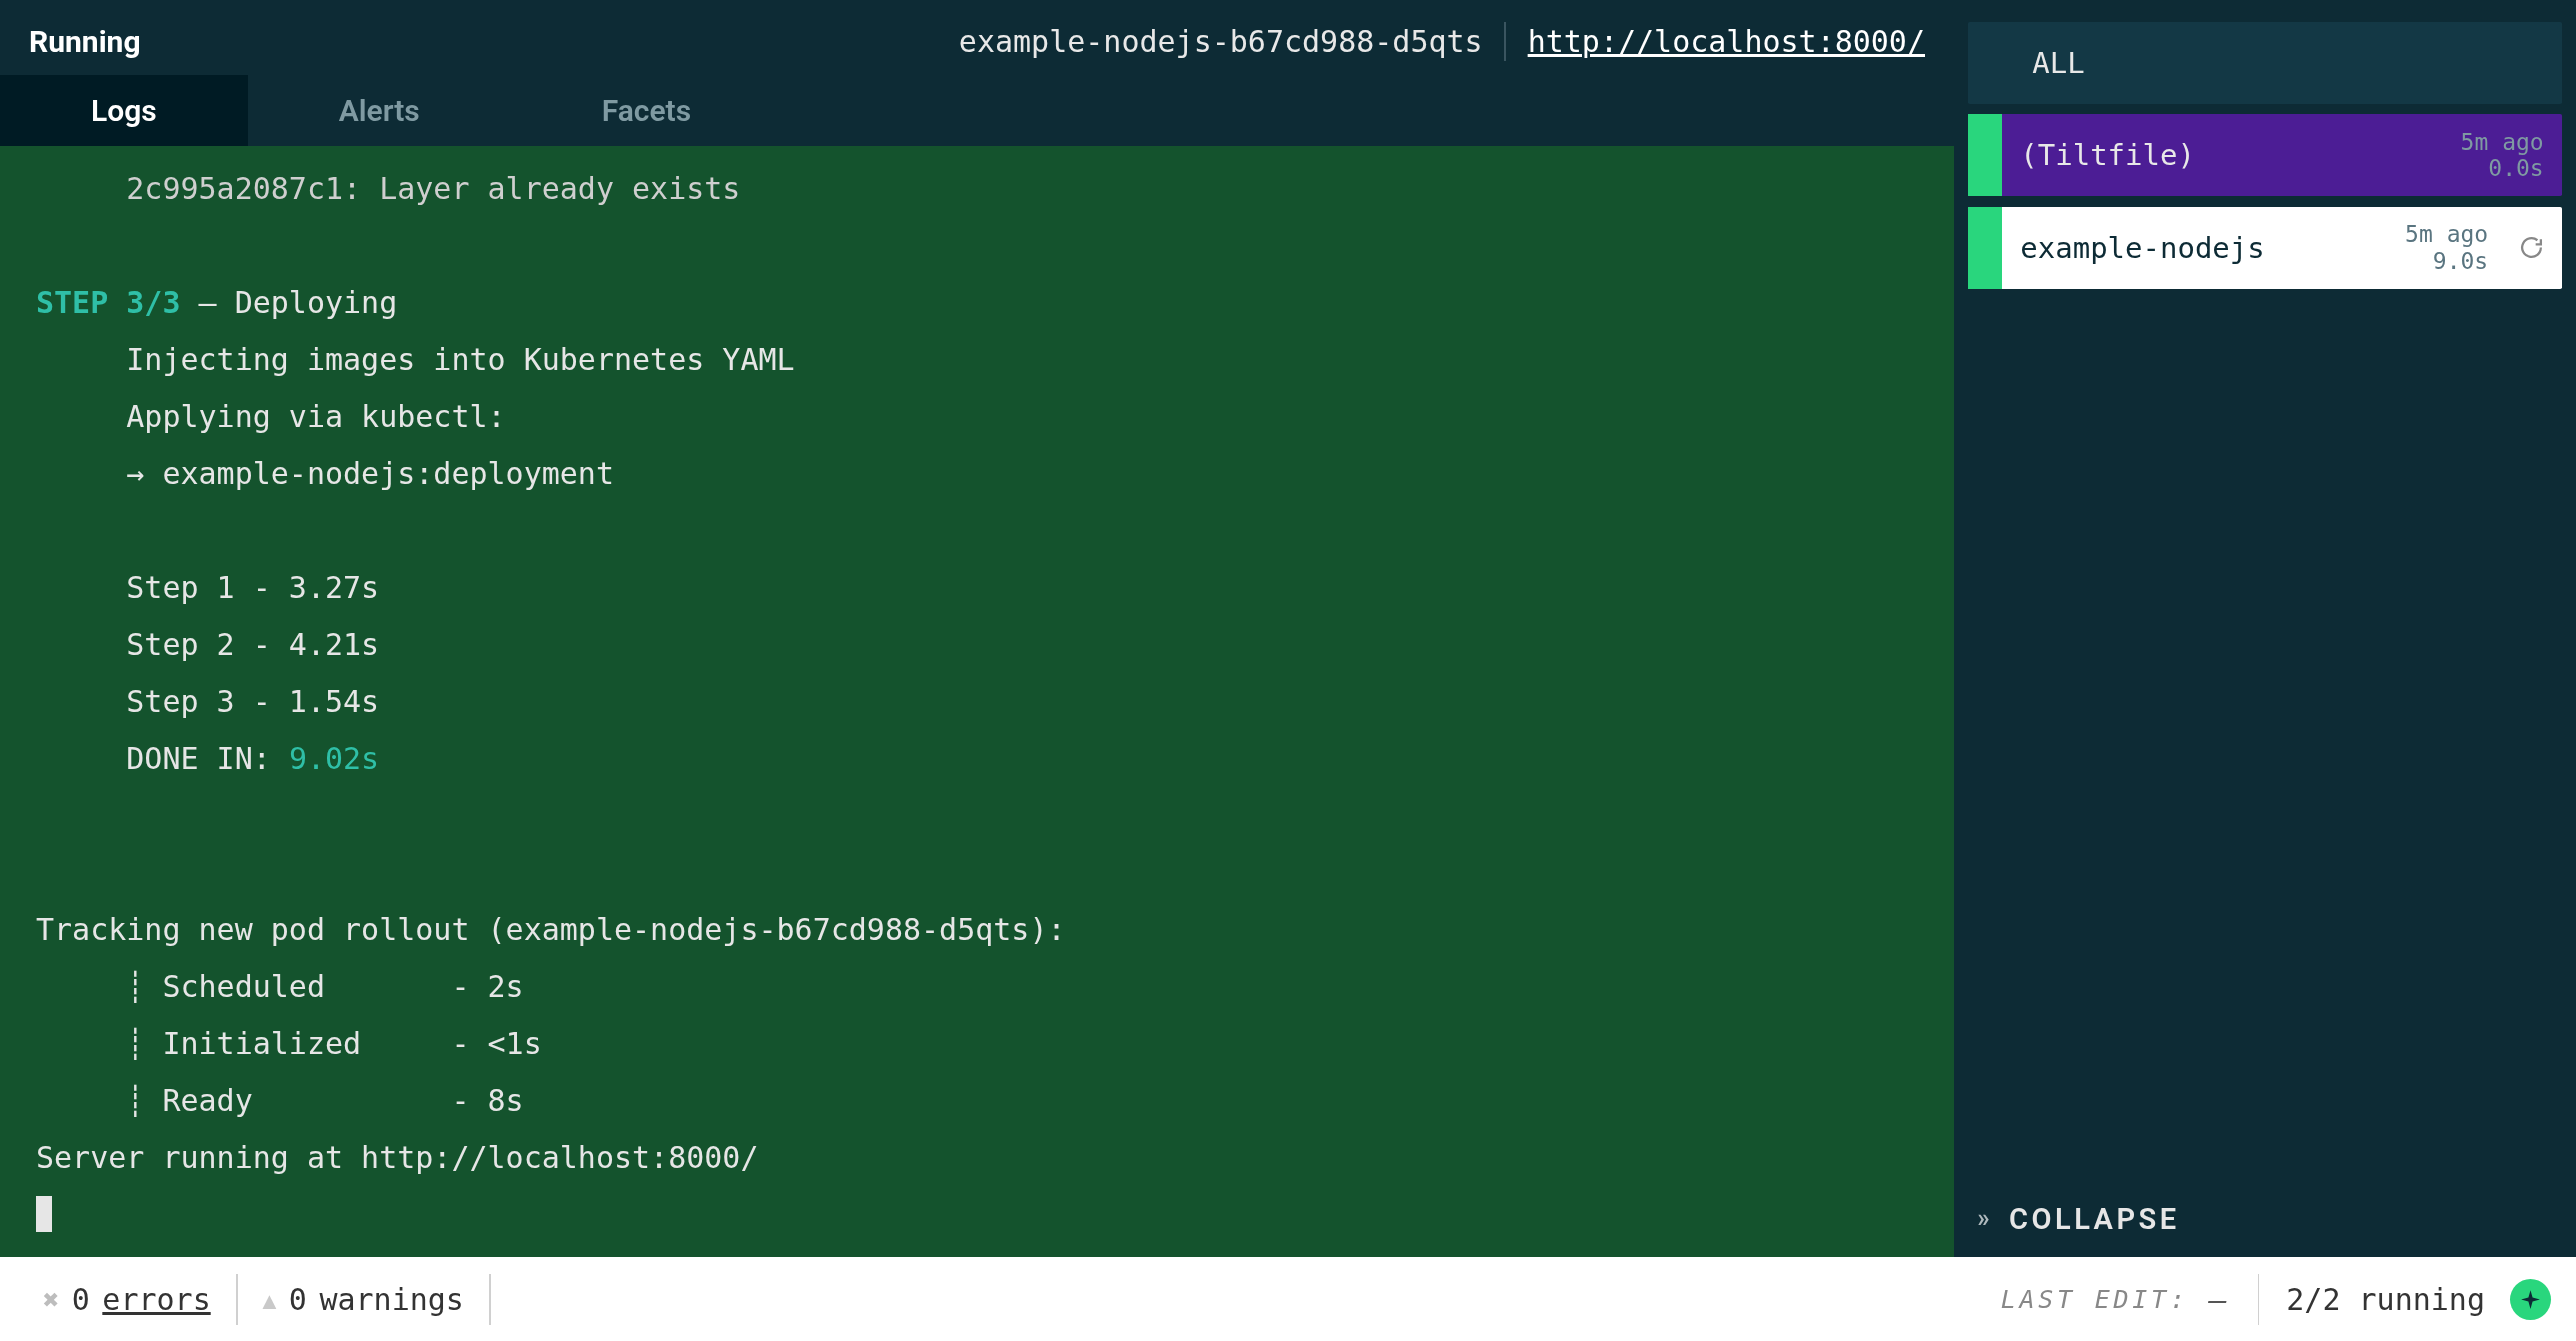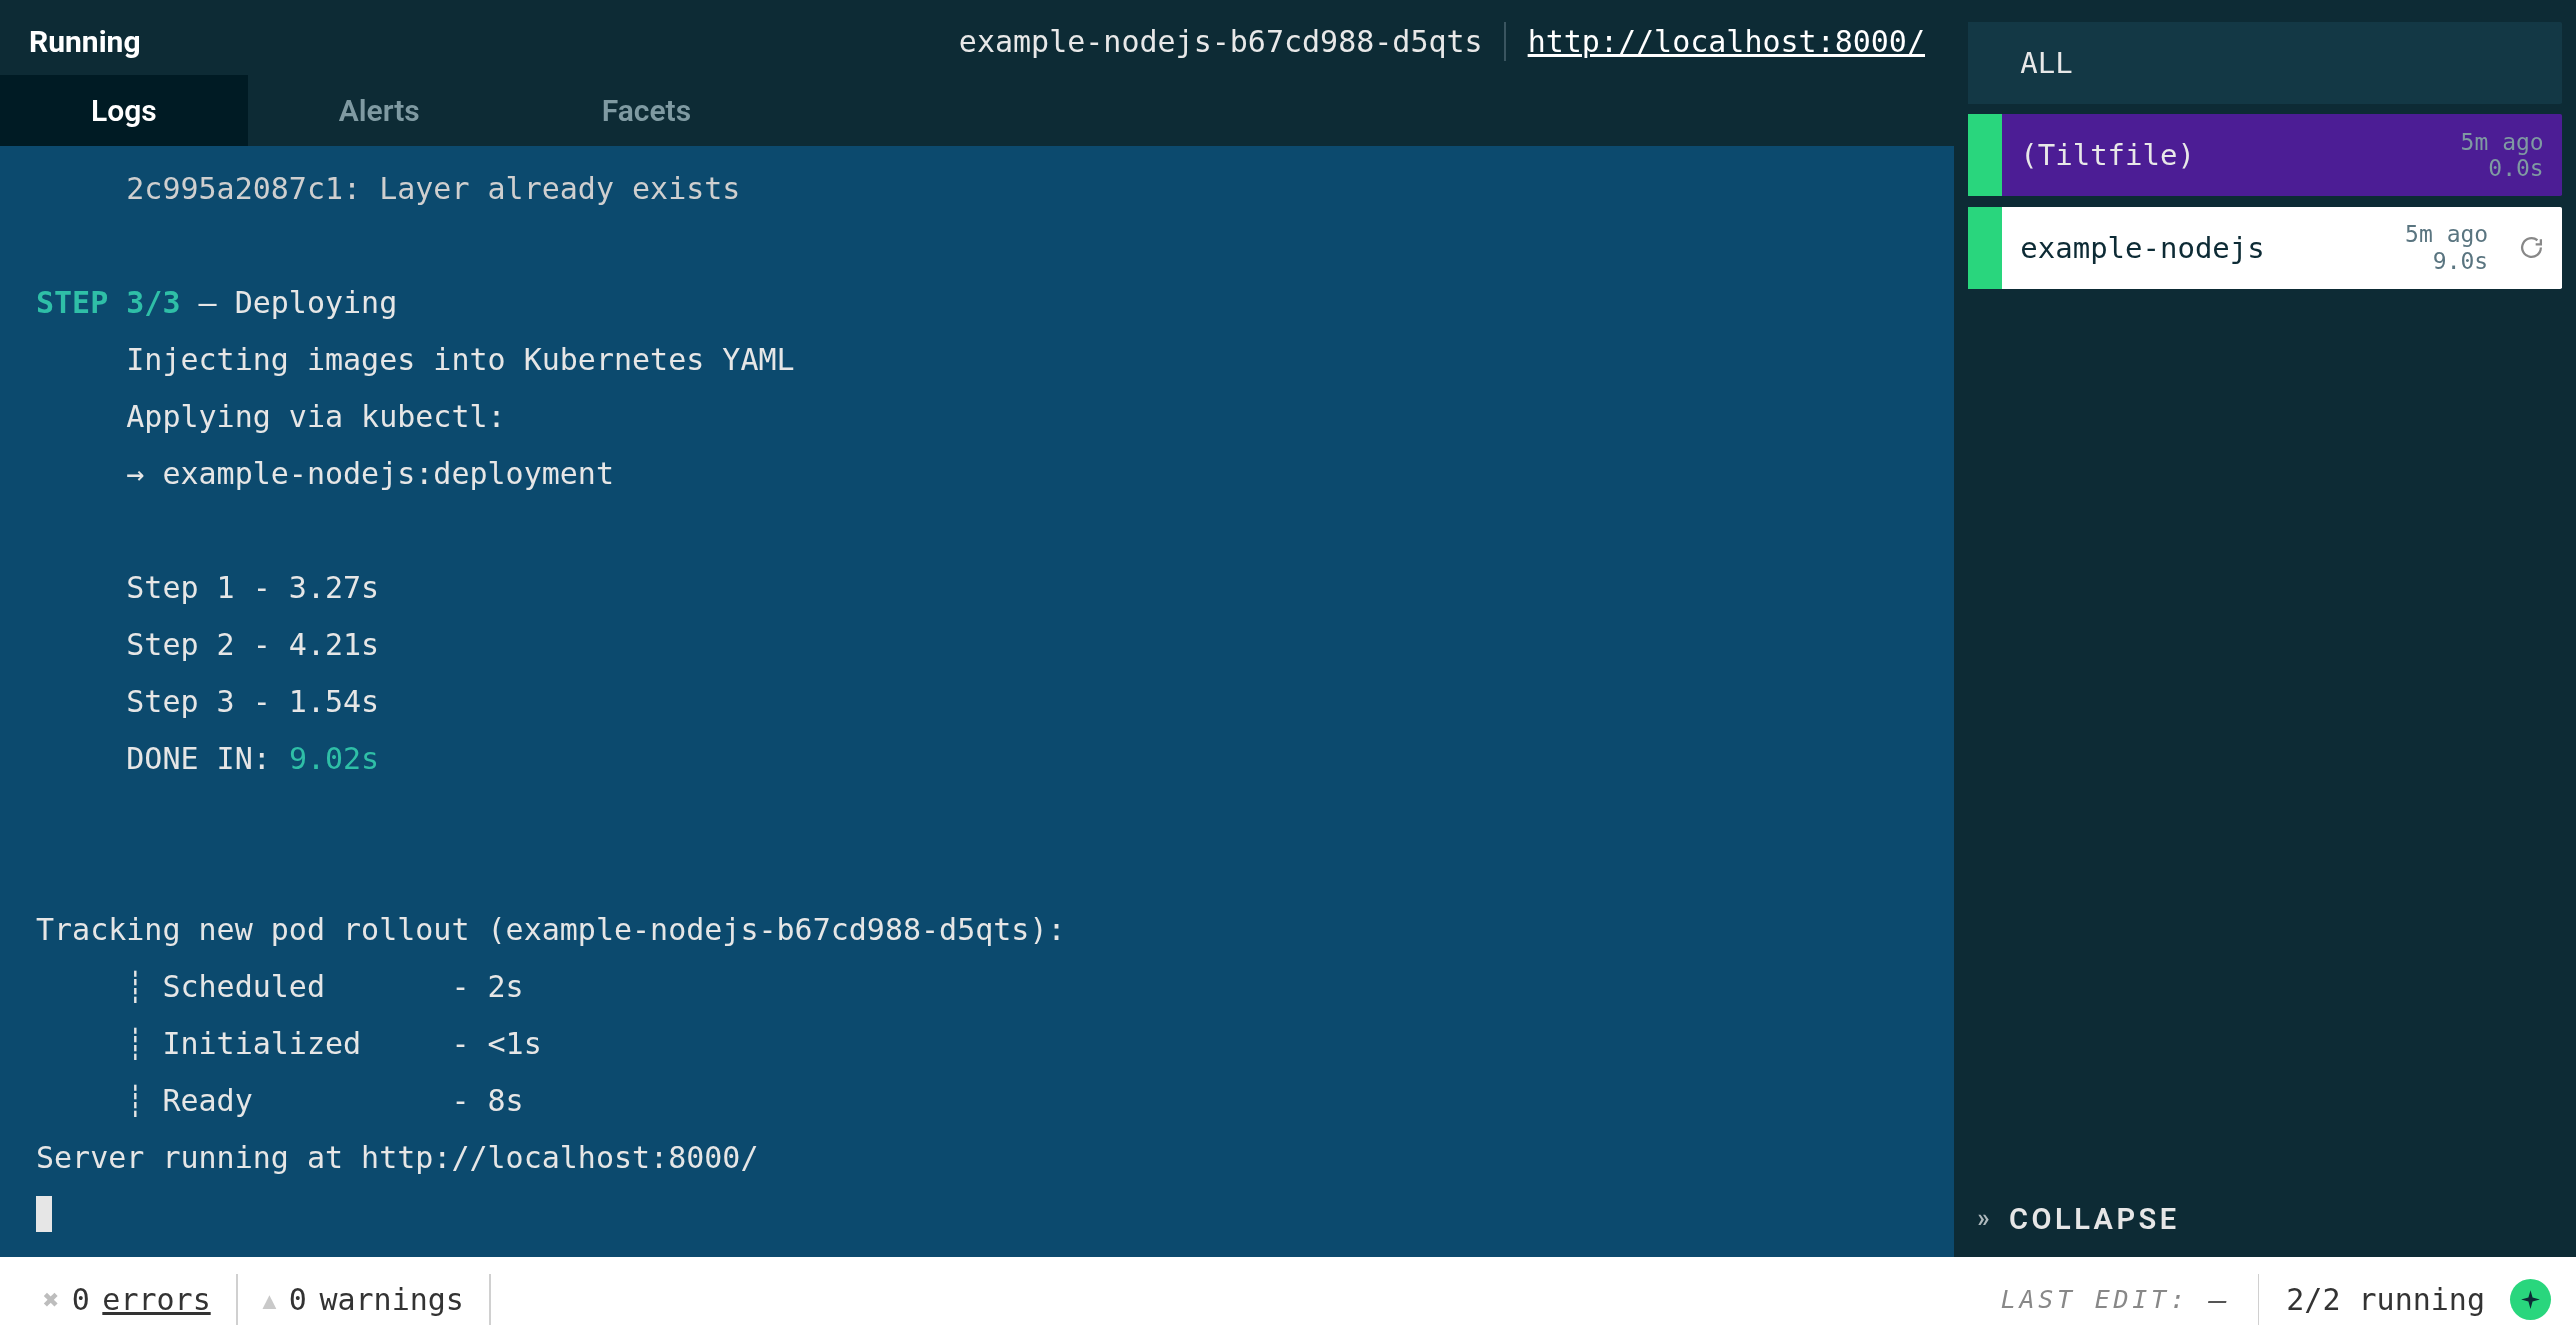--- a/index.html
+++ b/index.html
@@ -66,21 +66,21 @@
     font-weight: 600;
     color: #7f9aa2;
     cursor: pointer;
   }
   .tab.active {
     background: #001b24;
     color: #fff;
   }
   .log-pane {
     flex: 1;
-    background: #0c4a6e;
+    background: #14532d;
     padding: 14.3px 36px 18px 36px;
     font-size: 30px;
     color: #e6e6e6;
     line-height: 1.9;
     overflow: hidden;
     white-space: pre;
   }
   .log-line { display: block; }
   .log-dim { color: #cfcfcf; }
   .log-accent { color: #2fbfa7; font-weight: 600; }
@@ -106,21 +106,21 @@
     height: 82px;
     border-radius: 1.8px;
     padding-right: 18px;
     gap: 18px;
     cursor: pointer;
   }
   .resource .bar {
     width: 34px;
     height: 100%;
   }
-  .resource.all { background: #133845; }
+  .resource.all { background: #133845; padding-left: 12px; }
   .resource.all .bar { background: #133845; }
   .resource.tiltfile { background: #4c1d95; }
   .resource.tiltfile .bar { background: #29d67d; }
   .resource.sel { background: #ffffff; color: #0d2b35; }
   .resource.sel .bar { background: #29d67d; }
   .resource .name {
     font-size: 29px;
     font-weight: 500;
     color: #e8e8e8;
     flex: 1;

